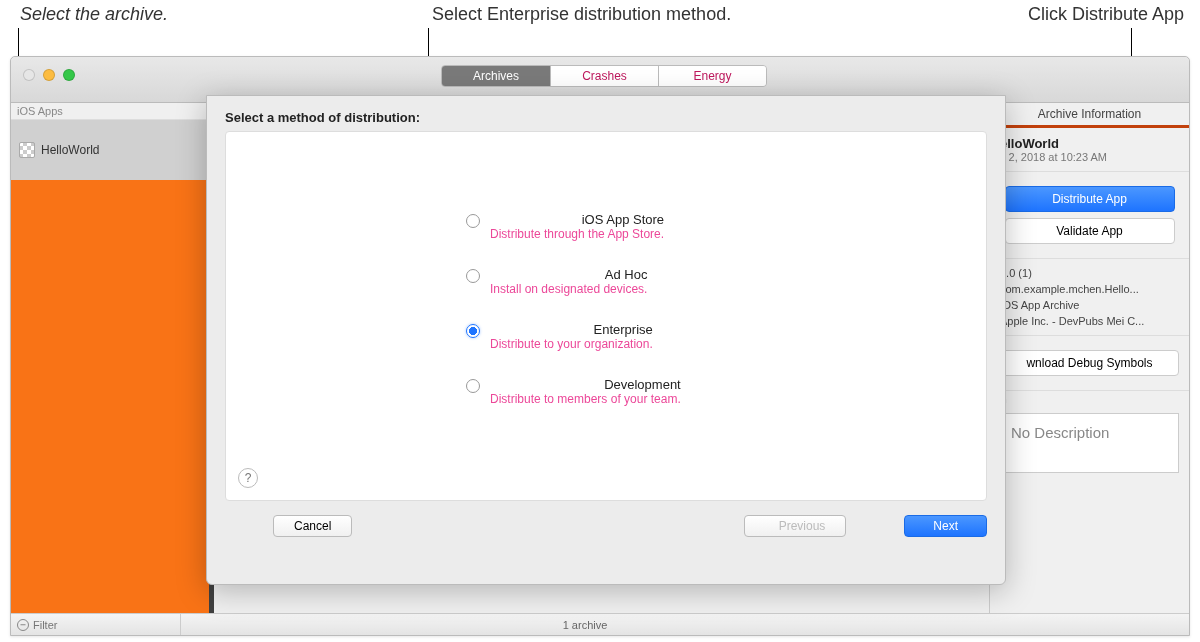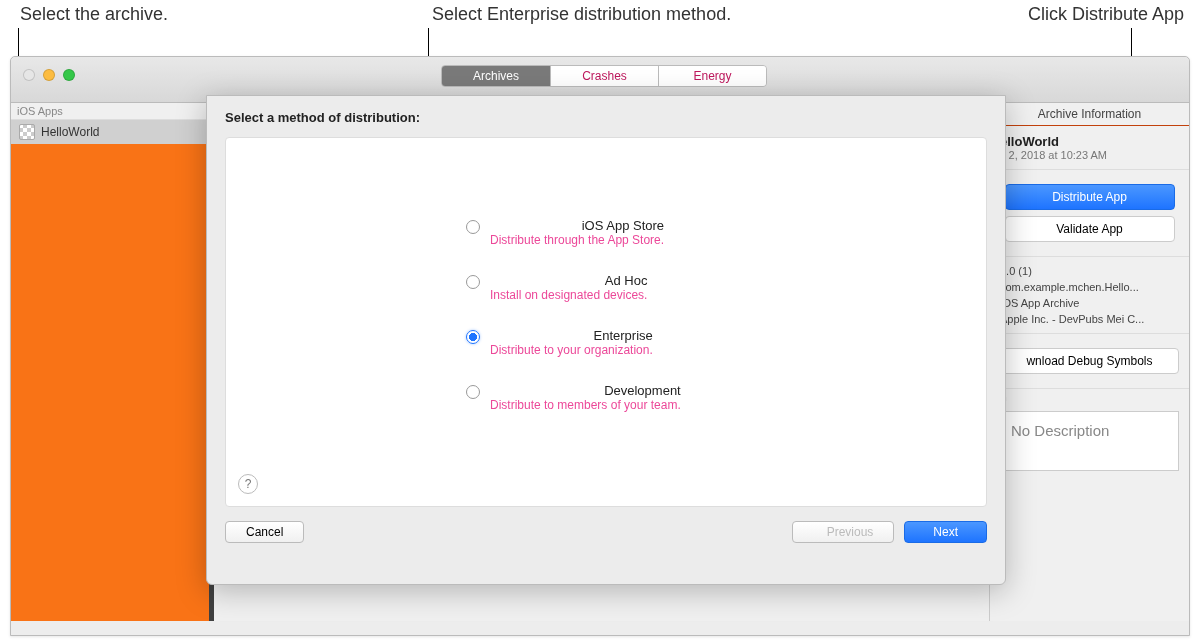--- a/index.html
+++ b/index.html
@@ -20,66 +20,66 @@
     
     .seg-control { position: absolute; top: 8px; left: 430px; display: flex; border: 1px solid #bbb; border-radius: 4px; overflow: hidden; height: 22px; }
     .seg-item { width: 108px; text-align: center; font-size: 12px; line-height: 20px; background: #fff; color: #be185d; cursor: pointer; }
     .seg-item.active { background: #7a7a7a; color: #fff; }
     .seg-item + .seg-item { border-left: 1px solid #bbb; }
     
     .body-row { display: flex; height: calc(100% - 38px - 22px); }
     
     .sidebar-left { width: 203px; background: #f97316; border-right: 5px solid #404040; }
     .sidebar-header { font-size: 11px; color: #888; padding: 2px 6px; border-bottom: 1px solid #ddd; background: #f0f0f0; }
-    .sidebar-item { font-size: 12px; color: #333; padding: 4px 8px; background: #d0d0d0; display: flex; align-items: center; gap: 6px; }
+    .sidebar-item { font-size: 12px; color: #333; padding: 22px 8px; background: #d0d0d0; display: flex; align-items: center; gap: 6px; }
     .app-icon { width: 16px; height: 16px; background: repeating-conic-gradient(#ccc 0% 25%, #fff 0% 50%) 50% / 8px 8px; border: 1px solid #aaa; border-radius: 2px; }
     
     .main-area { flex: 1; background: #f0f0f0; position: relative; }
     .col-header { height: 16px; background: linear-gradient(#f8f8f8,#e8e8e8); border-bottom:1px solid #ccc; font-size:10px; color:#666; padding:1px 6px; display:flex; align-items:center; }
     .col-header .thumbcol { width:18px; }
     
     .sidebar-right { width: 200px; background: #f0f0f0; border-left: 1px solid #ccc; padding: 0; }
-    .right-header { font-size: 12px; color: #444; text-align: center; padding: 4px 0; border-bottom:1px solid #c2410c; background:#f0f0f0; }
+    .right-header { font-size: 12px; color: #444; text-align: center; padding: 4px 0; border-bottom:3px solid #c2410c; background:#f0f0f0; }
     .right-block { padding: 8px 10px; border-bottom: 1px solid #ddd; }
     .app-title { font-size: 13px; font-weight: 600; color: #222; }
     .app-date { font-size: 11px; color: #777; }
     .btn { display:block; width: 170px; margin: 6px auto; font-size: 12px; text-align:center; padding: 5px 0; border-radius: 4px; border:1px solid #ccc; background:#fff; cursor:pointer; }
     .btn.primary { background: linear-gradient(#4b97ff,#1e74ff); color:#fff; border-color:#1a6be6; }
     .detail-line { font-size: 11px; color: #444; padding: 2px 10px; white-space: nowrap; overflow: hidden; text-overflow: ellipsis; }
     .desc-box { margin: 6px 10px; border:1px solid #ccc; background:#fff; height: 60px; padding: 10px; font-size:15px; color:#888; }
     
     .footer { position:absolute; bottom:0; left:0; right:0; height:22px; background:linear-gradient(#f4f4f4,#e4e4e4); border-top:1px solid #ccc; display:flex; align-items:center; font-size:11px; color:#666; }
     .footer .filter-wrap { width:170px; border-right:1px solid #ccc; height:100%; display:flex; align-items:center; padding:0 6px; gap:4px; }
     .footer input { border:none; background:transparent; font-size:11px; outline:none; width:120px; }
     .footer .archive-count { flex:1; text-align:center; }
     .filter-icon { width:12px; height:12px; border:1.5px solid #888; border-radius:50%; position:relative; }
     .filter-icon::after { content:''; position:absolute; width:5px; height:1.5px; background:#888; top:50%; left:50%; transform:translate(-50%,-50%); }
     
     
     .sheet { position:absolute; top: 38px; left: 195px; width: 800px; height: 490px; background:#ececec; border:1px solid #bbb; border-radius: 0 0 6px 6px; box-shadow: 0 6px 30px rgba(0,0,0,0.25); }
-    .sheet-title { font-size: 13px; font-weight:600; color:#222; padding: 14px 18px 12px; }
+    .sheet-title { font-size: 13px; font-weight:600; color:#222; padding: 14px 18px 6px; }
     .sheet-body { background:#fff; margin: 0 18px; height: 370px; border:1px solid #ddd; border-radius:4px; position:relative; }
     .options { position:absolute; top: 80px; left: 240px; width: 400px; }
     .option { display:flex; gap:10px; margin-bottom: 26px; align-items:flex-start; cursor:pointer; }
     .radio { width:14px; height:14px; border:1.5px solid #999; border-radius:50%; margin-top:2px; flex-shrink:0; }
     .radio.selected { border-color:#1e74ff; background:radial-gradient(circle,#1e74ff 45%, #fff 50%); box-shadow: 0 0 3px rgba(30,116,255,0.4); }
     .option-title { font-size:13px; color:#222;text-align:right; }
     .option-desc { font-size:12px; color:#ec4899; }
     .help-icon { position:absolute; bottom:12px; left:12px; width:20px; height:20px; border:1px solid #bbb; border-radius:50%; text-align:center; line-height:18px; font-size:12px; color:#777; cursor:pointer; }
     .sheet-buttons { display:flex; justify-content:space-between; padding: 14px 18px 0; }
-    .sheet-btn { font-size:12px; padding: 3px 20px; border-radius:4px; border:1px solid #bbb; background:linear-gradient(#fff,#f0f0f0); cursor:pointer; }
+    .sheet-btn { font-size:12px; padding: 3px 20px; border-radius:4px; border:1px solid #bbb; background:linear-gradient(#fff,#f0f0f0); cursor:pointer;margin-left:48px; }
     .sheet-btn.primary { background: linear-gradient(#4b97ff,#1e74ff); color:#fff; border-color:#1a6be6; padding: 3px 28px; }
     .sheet-btn.disabled { color:#bbb;padding-left:34px; }
     .sheet-right-group { display:flex; gap:10px; }
   </style>
 </head>
 <body>
 
 <div class="callout-row">
-  <span class="callout-text" style="left:20px;">Select the archive.</span>
+  <span class="callout-text" style="left:20px;font-style:italic;">Select the archive.</span>
   <span class="callout-text" style="left:432px;">Select Enterprise distribution method.</span>
   <span class="callout-text" style="left:1028px;">Click Distribute App</span>
 </div>
 <div class="callout-line" style="left:18px; top:28px; width:1px; height:161px;"></div>
 <div class="callout-line" style="left:428px; top:28px; width:1px; height:322px;"></div>
 <div class="callout-line" style="left:428px; top:349px; width:21px; height:1px;"></div>
 <div class="callout-line" style="left:1131px; top:28px; width:1px; height:172px;"></div>
 
 <div class="window">
   <div class="titlebar">
@@ -129,20 +129,28 @@
         <div class="detail-line">Apple Inc. - DevPubs Mei C...</div>
       </div>
       <div class="right-block">
         <div class="btn" style="width:178px;">wnload Debug Symbols</div>
       </div>
       <div class="detail-line" style="font-weight:600;">n</div>
       <div class="desc-box">No Description</div>
     </div>
   </div>
 
+  <div class="footer">
+    <div class="filter-wrap">
+      <div class="filter-icon"></div>
+      <input placeholder="Filter" style="">
+    </div>
+    <div class="archive-count">1 archive</div>
+    <div style="width:200px;"></div>
+  </div>
 
   <div class="sheet">
     <div class="sheet-title">Select a method of distribution:</div>
     <div class="sheet-body">
       <div class="options">
         <div class="option">
           <div class="radio"></div>
           <div>
             <div class="option-title">iOS App Store</div>
             <div class="option-desc">Distribute through the App Store.</div>

